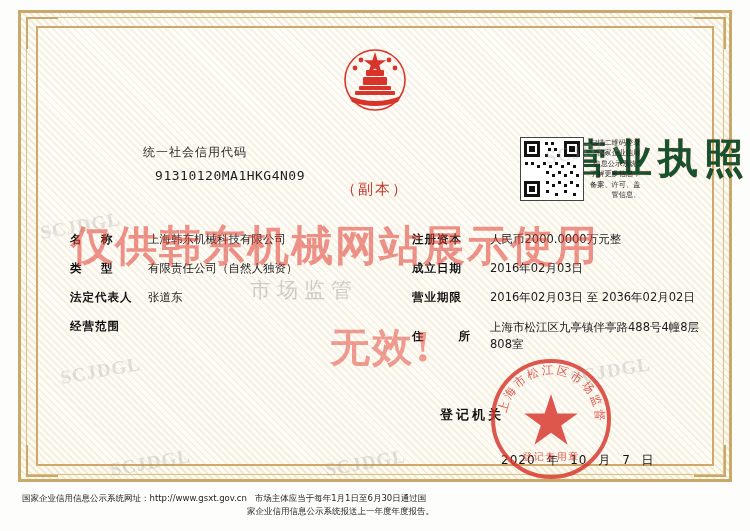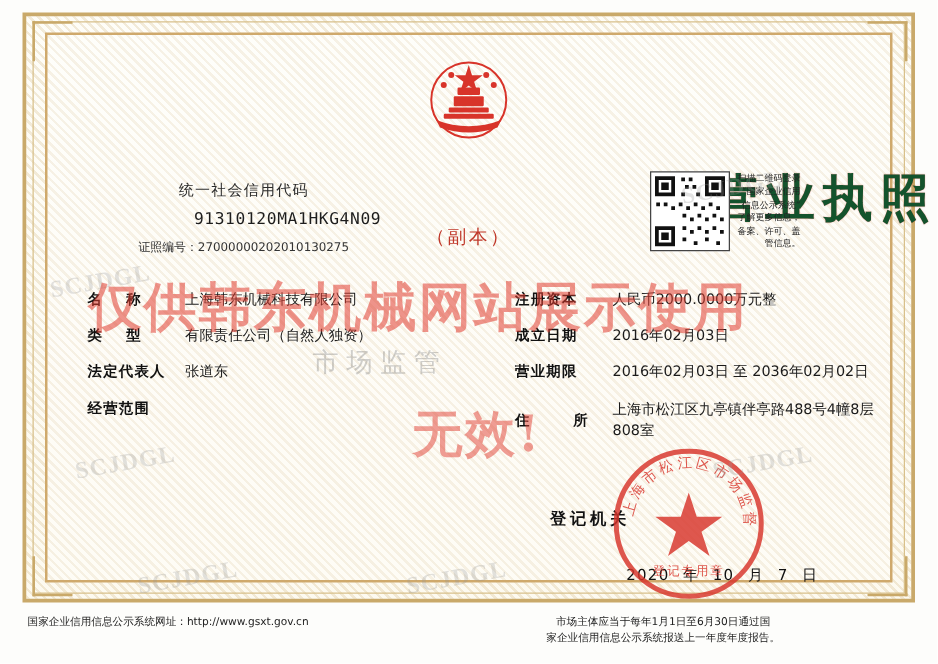--- a/index.html
+++ b/index.html
@@ -278,21 +278,20 @@
     white-space: nowrap;
   }
 
   
   .footer {
     position: absolute;
     left: 0;
     top: 492px;
     width: 646px;
     display: flex;
-    justify-content: space-between;
     padding: 0 22px;
     box-sizing: border-box;
     font-size: 8.5px;
     color: #222;
     font-family: "DejaVu Sans", sans-serif;
   }
   .footer .col { line-height: 1.5; }
   .footer .col.center { text-align: center; }
   .footer .col.right { text-align: right; padding-top: 7px; }
 </style>
@@ -328,21 +327,20 @@
       </g>
     </svg>
   </div>
 
   <div class="main-title">营业执照</div>
   <div class="sub-title">（副本）</div>
 
   <div class="credit-block">
     <div class="credit-label">统一社会信用代码</div>
     <div class="credit-value">91310120MA1HKG4N09</div>
-    <div class="cert-no">证照编号：27000000202010130275</div>
   </div>
 
   <div class="qr-block">
     <div class="qr">
       <span class="qrcell" style="left:3px;top:3px;width:16px;height:16px;"></span>
       <span class="qrcell" style="left:6px;top:6px;width:10px;height:10px;background:#fff;"></span>
       <span class="qrcell" style="left:8px;top:8px;width:6px;height:6px;"></span>
       <span class="qrcell" style="left:43px;top:3px;width:16px;height:16px;"></span>
       <span class="qrcell" style="left:46px;top:6px;width:10px;height:10px;background:#fff;"></span>
       <span class="qrcell" style="left:48px;top:8px;width:6px;height:6px;"></span>

